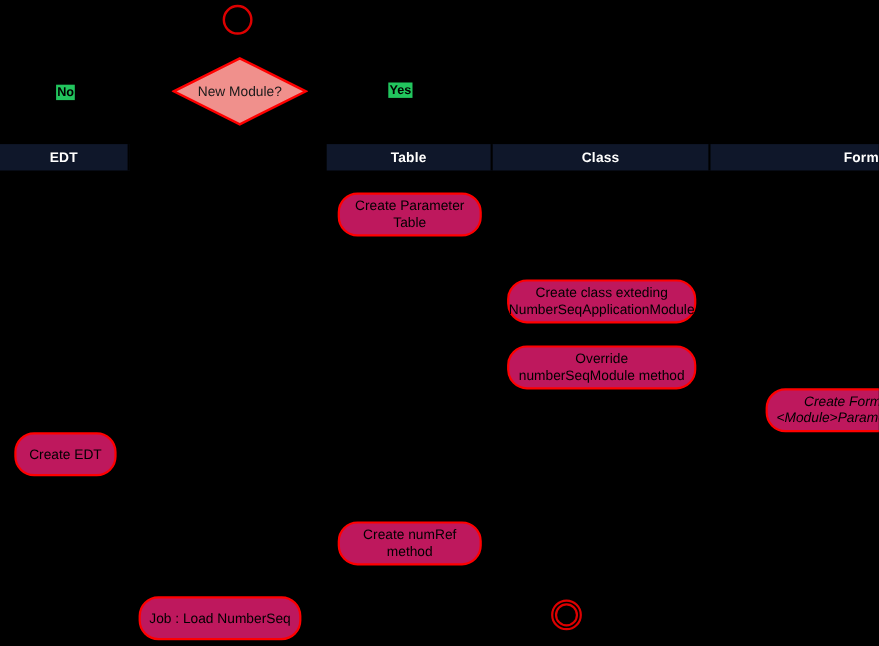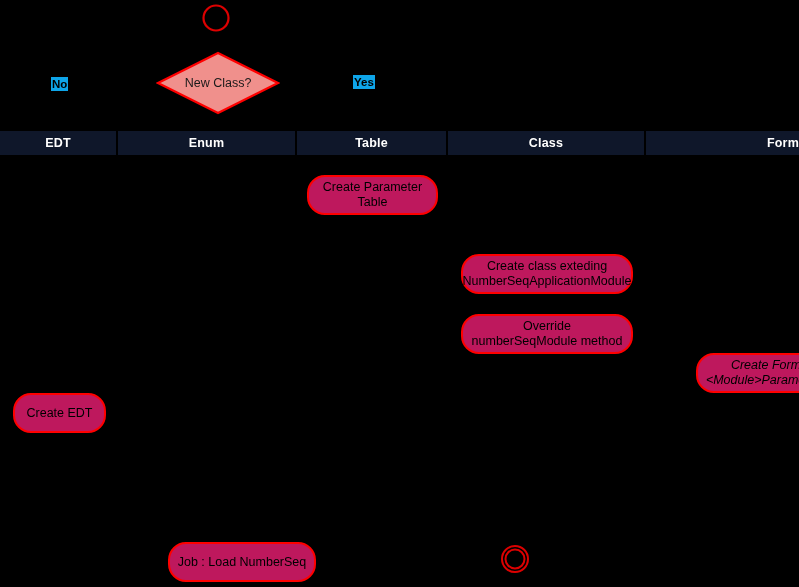--- a/index.html
+++ b/index.html
@@ -67,21 +67,21 @@
     justify-content: center;
     color: #1a1a1a;
     font-size: 12.5px;
     text-align: center;
     pointer-events: none;
   }
 
   
   .edge-label {
     position: absolute;
-    background: #0ea5e9;
+    background: #22c55e;
     color: #000000;
     font-size: 11.5px;
     font-weight: bold;
     line-height: 14px;
     padding: 0 1px;
     white-space: nowrap;
   }
 
   
   .marker {
@@ -96,31 +96,28 @@
   <div class="marker" style="left:200px; top:2px; width:32px; height:32px;">
     <svg width="32" height="32" viewBox="0 0 32 32">
       <circle cx="16" cy="16" r="12.5" fill="none" stroke="#dd0000" stroke-width="2.2"></circle>
     </svg>
   </div>
 
   <div class="diamond-wrap" style="left:156px; top:51px; width:124px; height:64px;">
     <svg class="diamond-shape" viewBox="0 0 124 64" preserveAspectRatio="none">
       <polygon points="62,2 122,32 62,62 2,32" fill="#f0908c" stroke="#ff0000" stroke-width="2.2"></polygon>
     </svg>
-    <div class="diamond-label">New Class?</div>
+    <div class="diamond-label">New Module?</div>
   </div>
 
   <div class="edge-label" style="left:51px; top:77px;">No</div>
   <div class="edge-label" style="left:353px; top:75px;">Yes</div>
 
   <div class="lane-header" style="left:0px; top:131px; width:118px; height:24px;">
     <span>EDT</span>
-  </div>
-  <div class="lane-header" style="left:118px; top:131px; width:179px; height:24px;">
-    <span>Enum</span>
   </div>
   <div class="lane-header" style="left:297px; top:131px; width:151px; height:24px;">
     <span>Table</span>
   </div>
   <div class="lane-header" style="left:448px; top:131px; width:198px; height:24px;">
     <span>Class</span>
   </div>
   <div class="lane-header last" style="left:646px; top:131px; width:153px; height:24px;">
     <span>Form</span>
   </div>
@@ -134,22 +131,24 @@
 
   <div class="node" style="left:461px; top:314px; width:172px; height:40px;">Override
 numberSeqModule method</div>
 
   <div class="node" style="left:696px; top:353px; width:140px; height:40px;font-style:italic;">Create Form
 &lt;Module&gt;Parameters</div>
 
   <div class="node" style="left:13px; top:393px; width:93px; height:40px;">Create EDT</div>
 
 
+  <div class="node" style="left:307px; top:474px; width:131px; height:40px;">Create numRef
+method</div>
 
-  <div class="node" style="left:126px; top:542px; width:148px; height:40px;margin-left:42px;">Job : Load NumberSeq</div>
+  <div class="node" style="left:126px; top:542px; width:148px; height:40px;">Job : Load NumberSeq</div>
 
 
   <div class="marker" style="left:500px; top:544px; width:32px; height:32px;">
     <svg width="32" height="32" viewBox="0 0 32 32">
       <circle cx="15" cy="15" r="13" fill="none" stroke="#dd0000" stroke-width="2"></circle>
       <circle cx="15" cy="15" r="9.5" fill="none" stroke="#dd0000" stroke-width="2"></circle>
     </svg>
   </div>
 
 </div>

